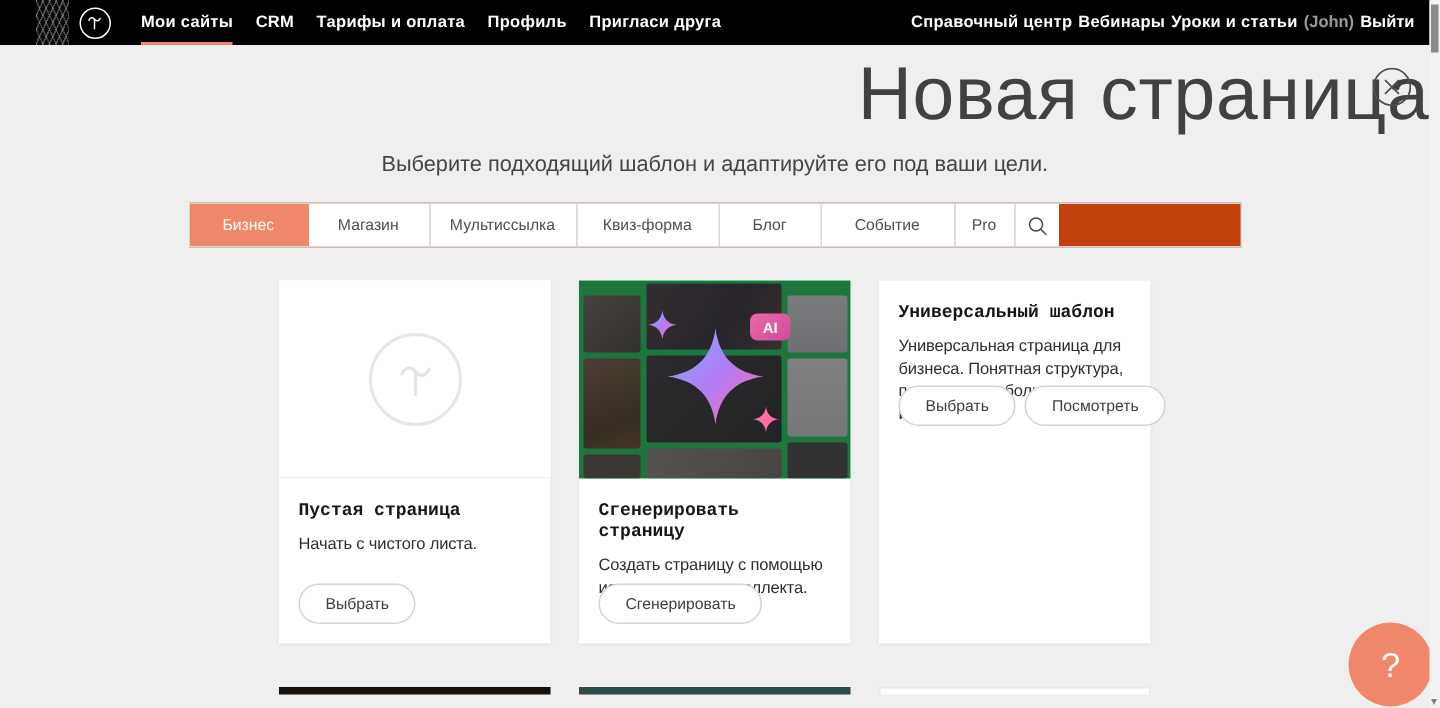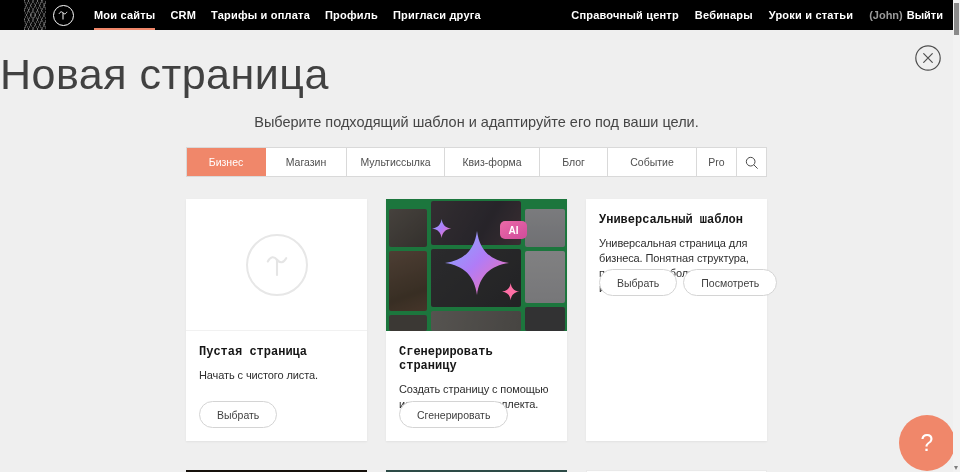--- a/index.html
+++ b/index.html
@@ -15,37 +15,37 @@
                repeating-linear-gradient(65deg, rgba(255,255,255,.22) 0 1px, transparent 1px 4px),
                #0b0b0b; }
   .logo-wrap { width:34px; display:flex; align-items:center; justify-content:center; flex:none; }
   .logo-circle { width:21px; height:21px; border:1.4px solid #fff; border-radius:50%;
                  display:flex; align-items:center; justify-content:center; cursor:pointer; }
   .nav-left { display:flex; gap:15px; margin-left:14px; align-items:stretch; }
   .nav-item { position:relative; display:flex; align-items:center; color:#fff; font-size:11px;
               font-weight:700; letter-spacing:.2px; cursor:pointer; white-space:nowrap; }
   .nav-item.active::after { content:''; position:absolute; left:0; right:0; bottom:0; height:2px;
                             background:var(--accent,#f0876a); }
-  .nav-right { margin-left:auto; display:flex; gap:16px; align-items:center; margin-right:10px;text-decoration:underline; }
+  .nav-right { margin-left:auto; display:flex; gap:4px; align-items:center; margin-right:10px;text-decoration:underline; }
   .nav-right .nav-item { font-weight:700; }
   .user-box { display:flex; gap:4px; align-items:center; font-size:11px; font-weight:700;
               cursor:pointer; white-space:nowrap; }
   .user-name { color:#9a9a9a; }
   .logout { color:#fff; }
 
   
   .page { position:absolute; top:30px; left:0; width:953px; height:442px; background:#efefef; }
   .close-btn { position:absolute; top:15px; left:915px; width:26px; height:26px; cursor:pointer;
                background:transparent; border:none; padding:0; }
-  .page-title { text-align:left; padding-top:20px; font-size:43px; line-height:48px;
+  .page-title { text-align:right; padding-top:8px; font-size:50px; line-height:48px;
                 font-weight:300; color:#414141; letter-spacing:.5px; }
   .page-subtitle { text-align:center; margin-top:16px; font-size:14.5px; color:#454545; }
 
   
-  .tabs { width:581px; height:30px; margin:17px auto 0; display:flex; background:#c2410c;
+  .tabs { width:702px; height:30px; margin:17px auto 0; display:flex; background:#c2410c;
           border:1px solid #d9d9d9; }
   .tab { flex:none; display:flex; align-items:center; justify-content:center; font-size:10.5px;
          color:#4f4f4f; border-right:1px solid #d9d9d9; cursor:pointer; background:#fff; }
   .tab:last-child { border-right:none; }
   .tab.active { background:var(--accent,#f0876a); color:#fff; border-right-color:var(--accent,#f0876a); }
   .tab.w0{width:79px}.tab.w1{width:81px}.tab.w2{width:98px}.tab.w3{width:95px}
   .tab.w4{width:89px}.tab.w5{width:68px}.tab.w6{width:40px}.tab.w7{width:29px}
 
   
   .cards { width:581px; margin:22px auto 0; display:flex; gap:19px; }

